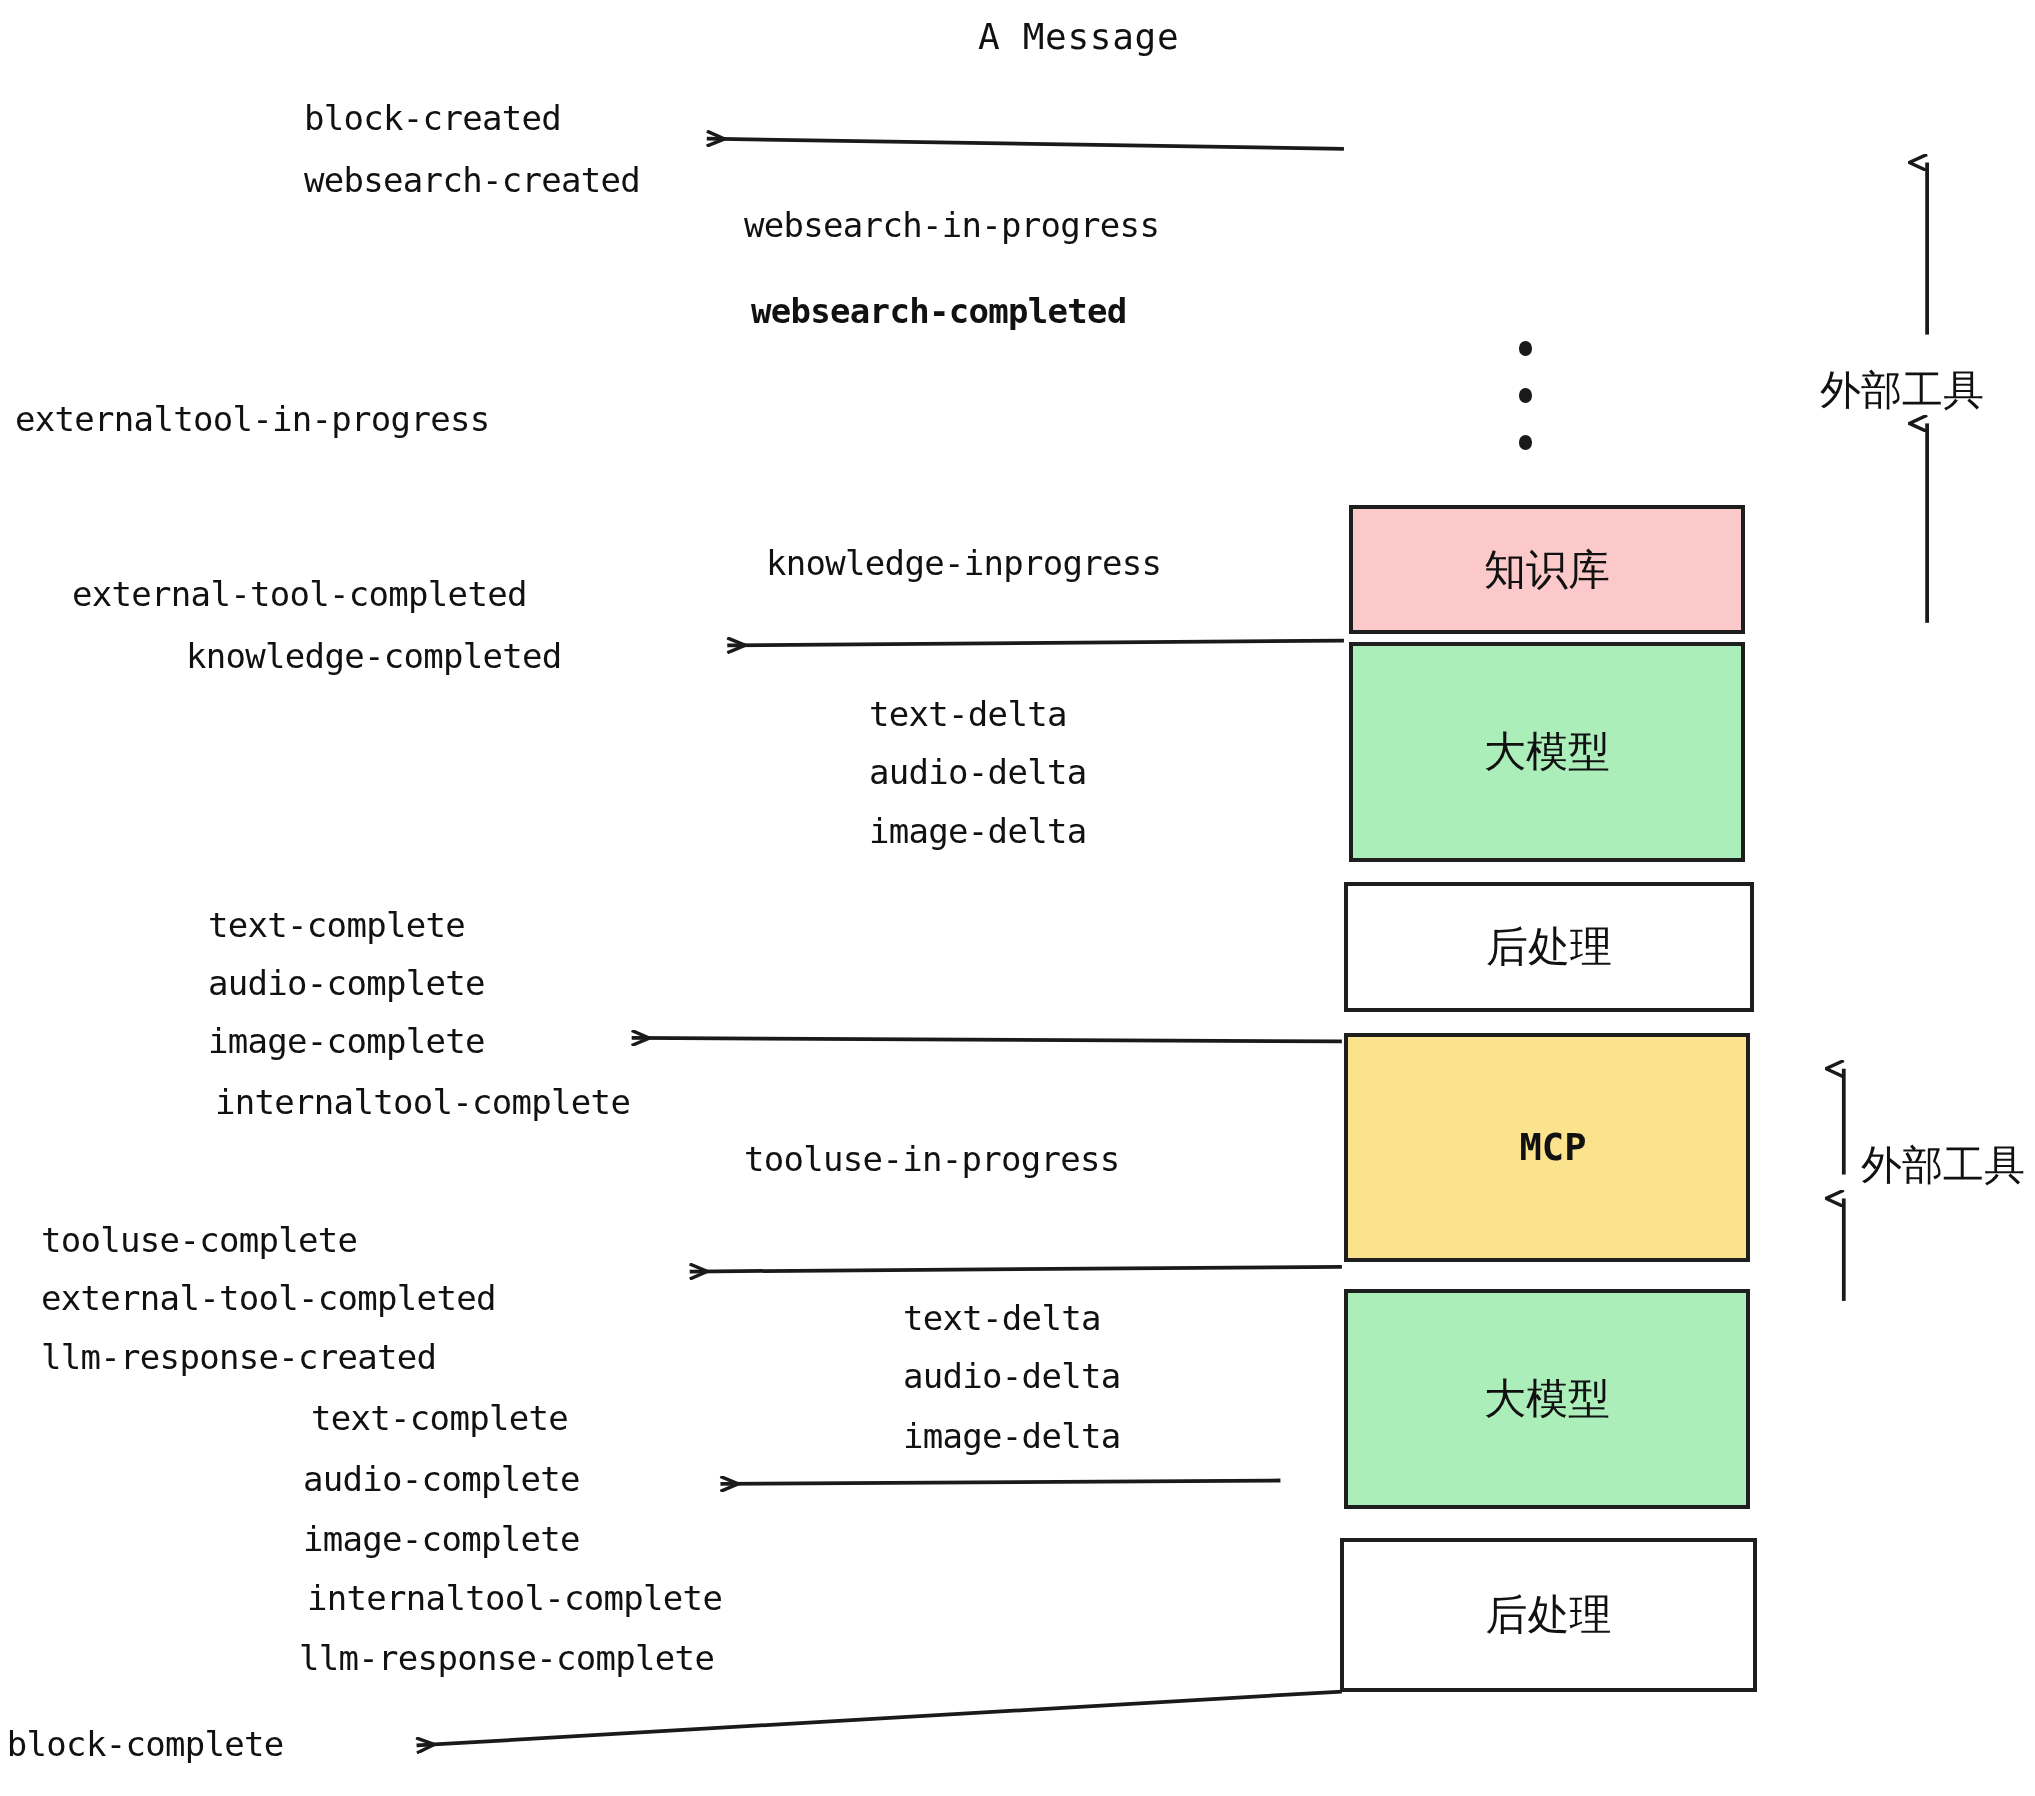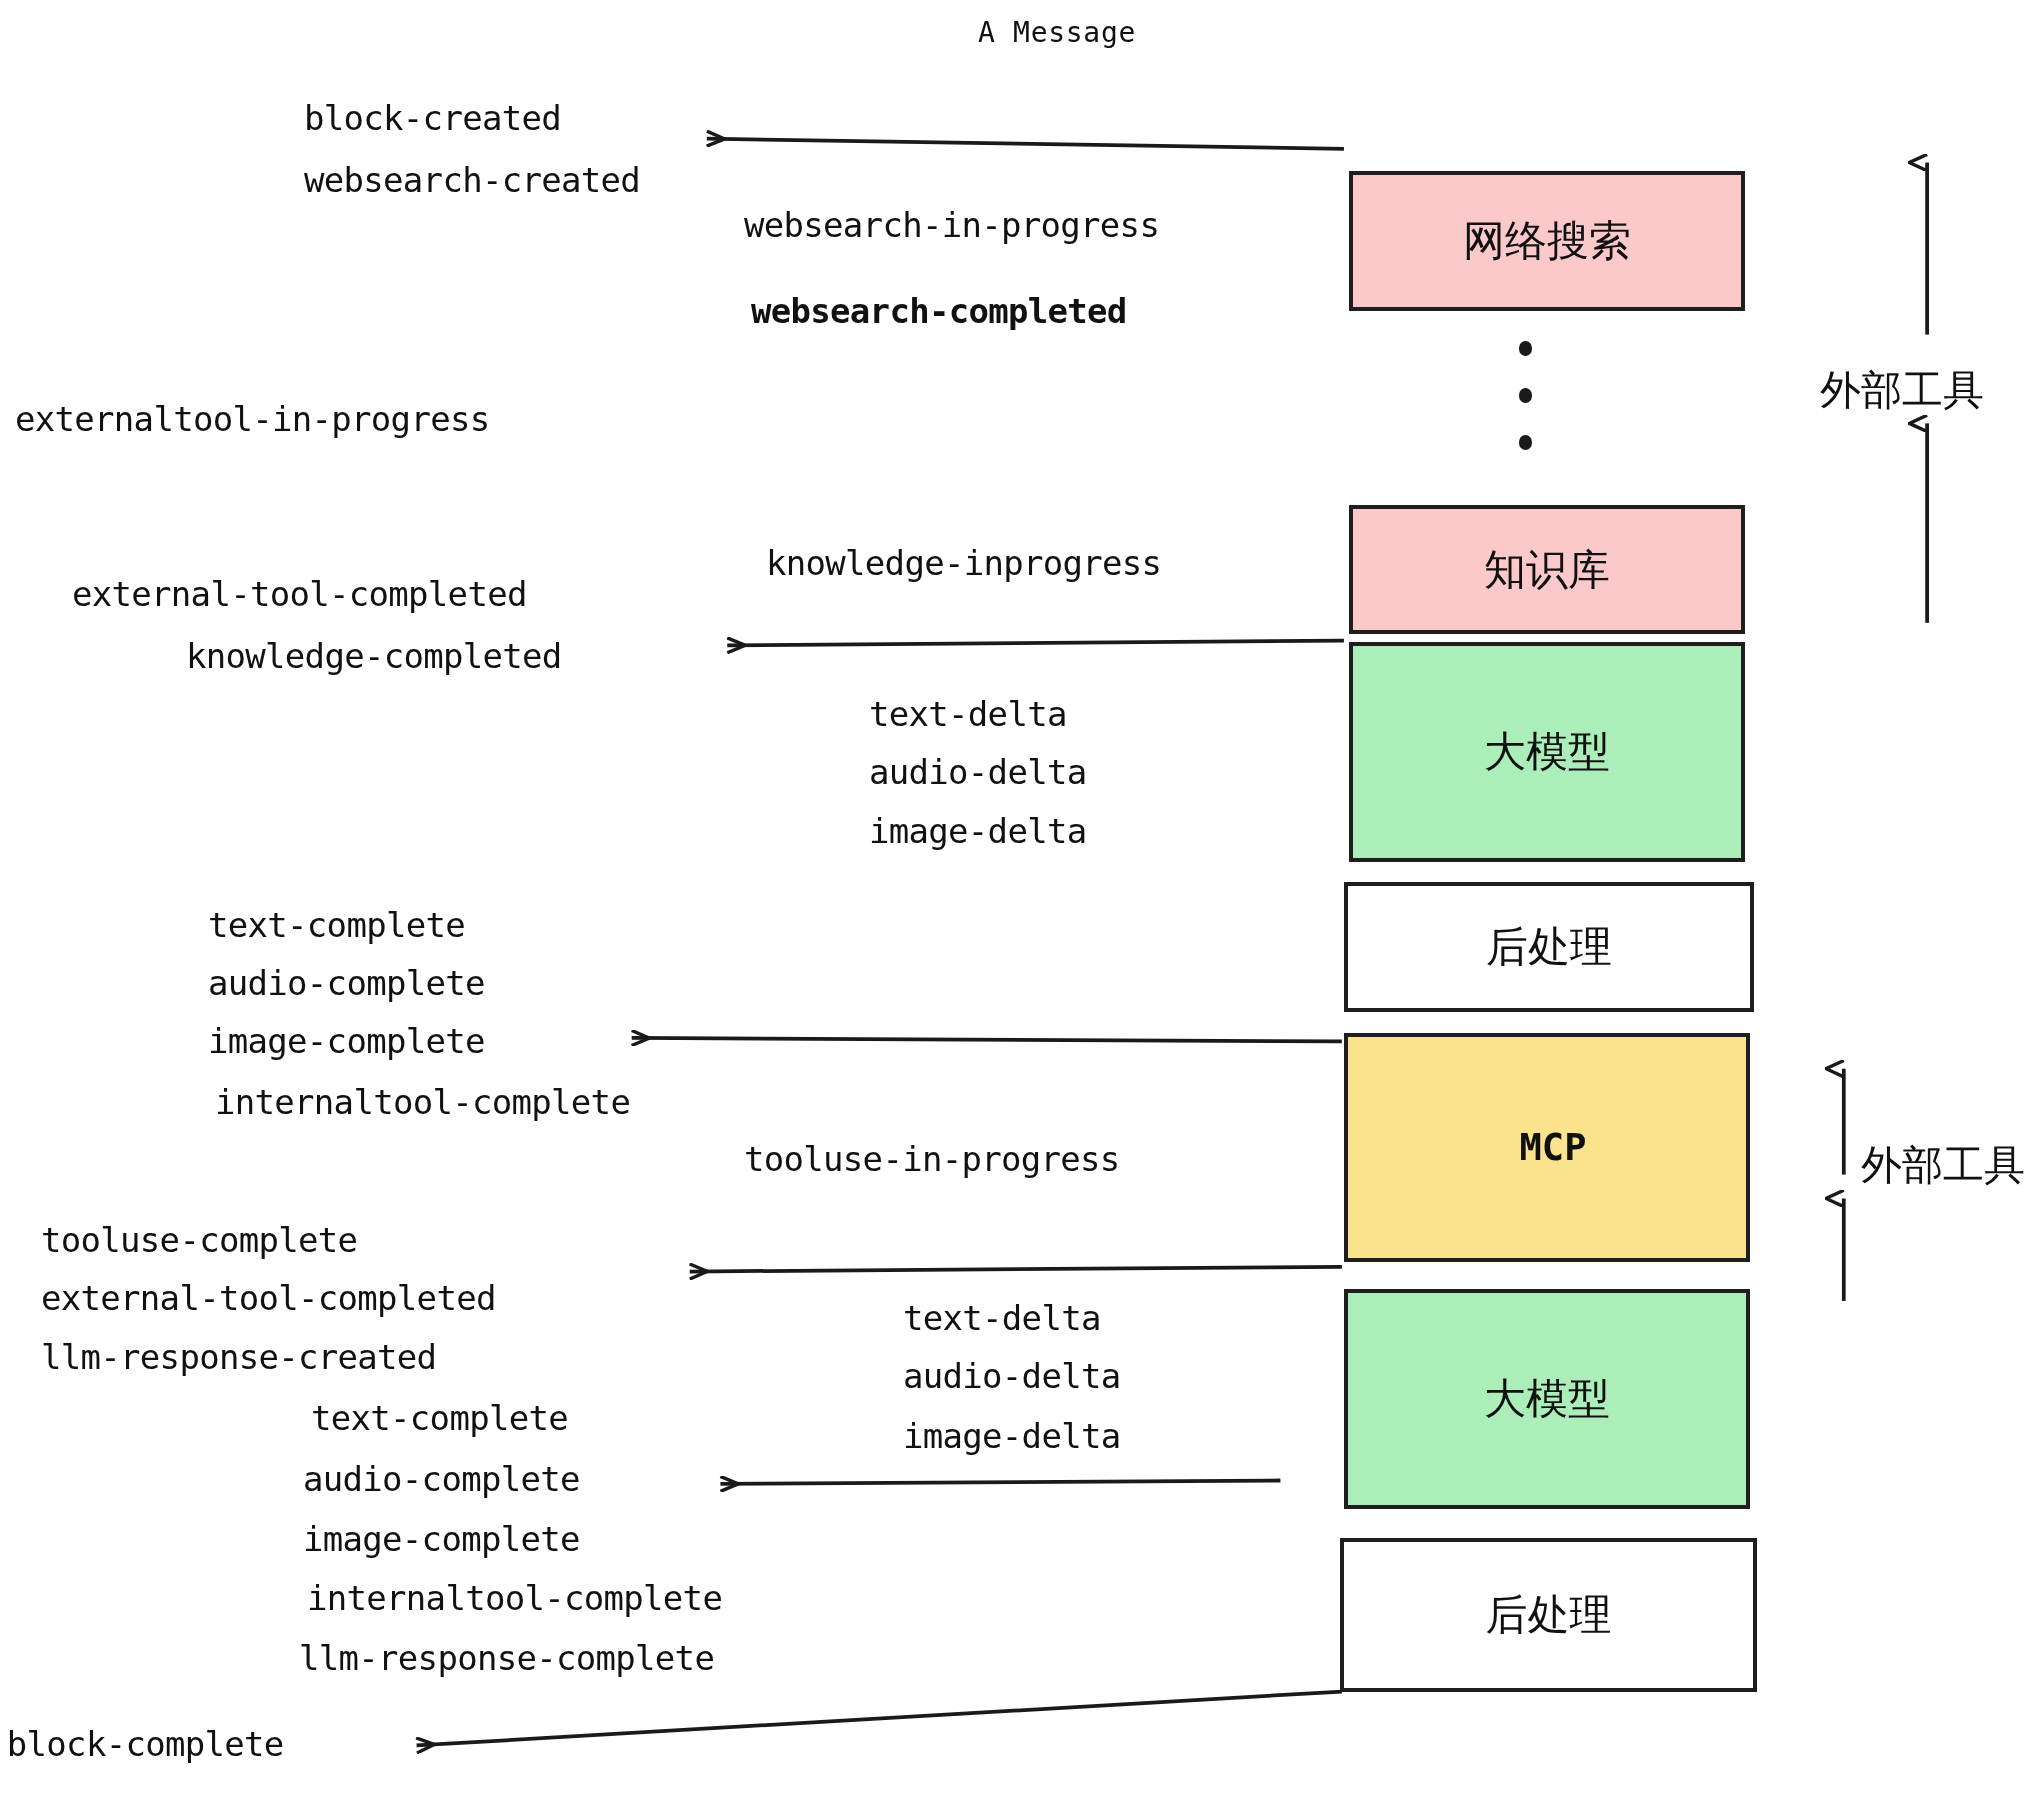--- a/index.html
+++ b/index.html
@@ -2,21 +2,21 @@
 <html style="font-size:11px"><head>
 <meta charset="utf-8">
 <style>
   html,body{margin:0;padding:0;background:#ffffff;}
   body{width:2035px;height:1796px;position:relative;overflow:hidden;
        font-family:"DejaVu Sans Mono","Liberation Mono",monospace;color:#1a1a1a;}
   .stage{position:absolute;left:0;top:0;width:2035px;height:1796px;}
   .evt{position:absolute;white-space:nowrap;font-family:"DejaVu Sans Mono","Liberation Mono",monospace;
        font-size:34px;line-height:1;color:#111111;letter-spacing:-0.7px;}
   .title{position:absolute;white-space:nowrap;font-family:"DejaVu Sans Mono","Liberation Mono",monospace;
-       font-size:28px;color:#111111;letter-spacing:0.7px;}
+       font-size:36px;color:#111111;letter-spacing:0.7px;}
   .box{position:absolute;border:4.8px solid #1e1e1e;box-sizing:border-box;
        display:flex;align-items:center;justify-content:center;}
   .box .lbl{font-family:"DejaVu Sans","Liberation Sans",sans-serif;font-size:42px;color:#111111;line-height:1;}
   .box .lbl-mono{font-family:"DejaVu Sans Mono","Liberation Mono",monospace;font-size:37px;color:#111111;line-height:1;font-weight:bold;margin-left:12px;}
   .sidelbl{position:absolute;white-space:nowrap;font-family:"DejaVu Sans","Liberation Sans",sans-serif;
        font-size:41px;color:#111111;line-height:1;margin-top:25px;}
   .dots{position:absolute;display:flex;flex-direction:column;align-items:center;justify-content:space-between;}
   .dots i{display:block;width:13.7px;height:15px;border-radius:50%;background:#1a1a1a;}
   svg.lines{position:absolute;left:0;top:0;width:2035px;height:1796px;pointer-events:none;}
 </style>
@@ -49,23 +49,20 @@
 
     <line x1="2822" y1="490" x2="2822" y2="238" stroke="#1a1a1a" stroke-width="5.5" marker-end="url(#ahv)"></line>
     <line x1="2822" y1="620" x2="2822" y2="912" stroke="#1a1a1a" stroke-width="5.5" marker-end="url(#ahv)" transform="rotate(180 2822 766)"></line>
 
     <line x1="2700" y1="1720" x2="2700" y2="1565" stroke="#1a1a1a" stroke-width="5.5" marker-end="url(#ahv)"></line>
     <line x1="2700" y1="1755" x2="2700" y2="1905" stroke="#1a1a1a" stroke-width="5.5" marker-end="url(#ahv)" transform="rotate(180 2700 1830)"></line>
   </svg>
 
   <div class="title" style="left:978px;top:16.4px;">A Message</div>
 
-  <div class="box" style="left:1349px;top:171px;width:396px;height:140px;background:#fbc9c9;">
-    <span class="lbl">网络搜索</span>
-  </div>
 
   <div class="dots" style="left:1518px;top:341px;width:15px;height:109px;">
     <i></i>
       <i></i>
       <i></i>
   </div>
 
   <div class="box" style="left:1349px;top:505px;width:396px;height:129px;background:#fbc9c9;">
     <span class="lbl">知识库</span>
   </div>

